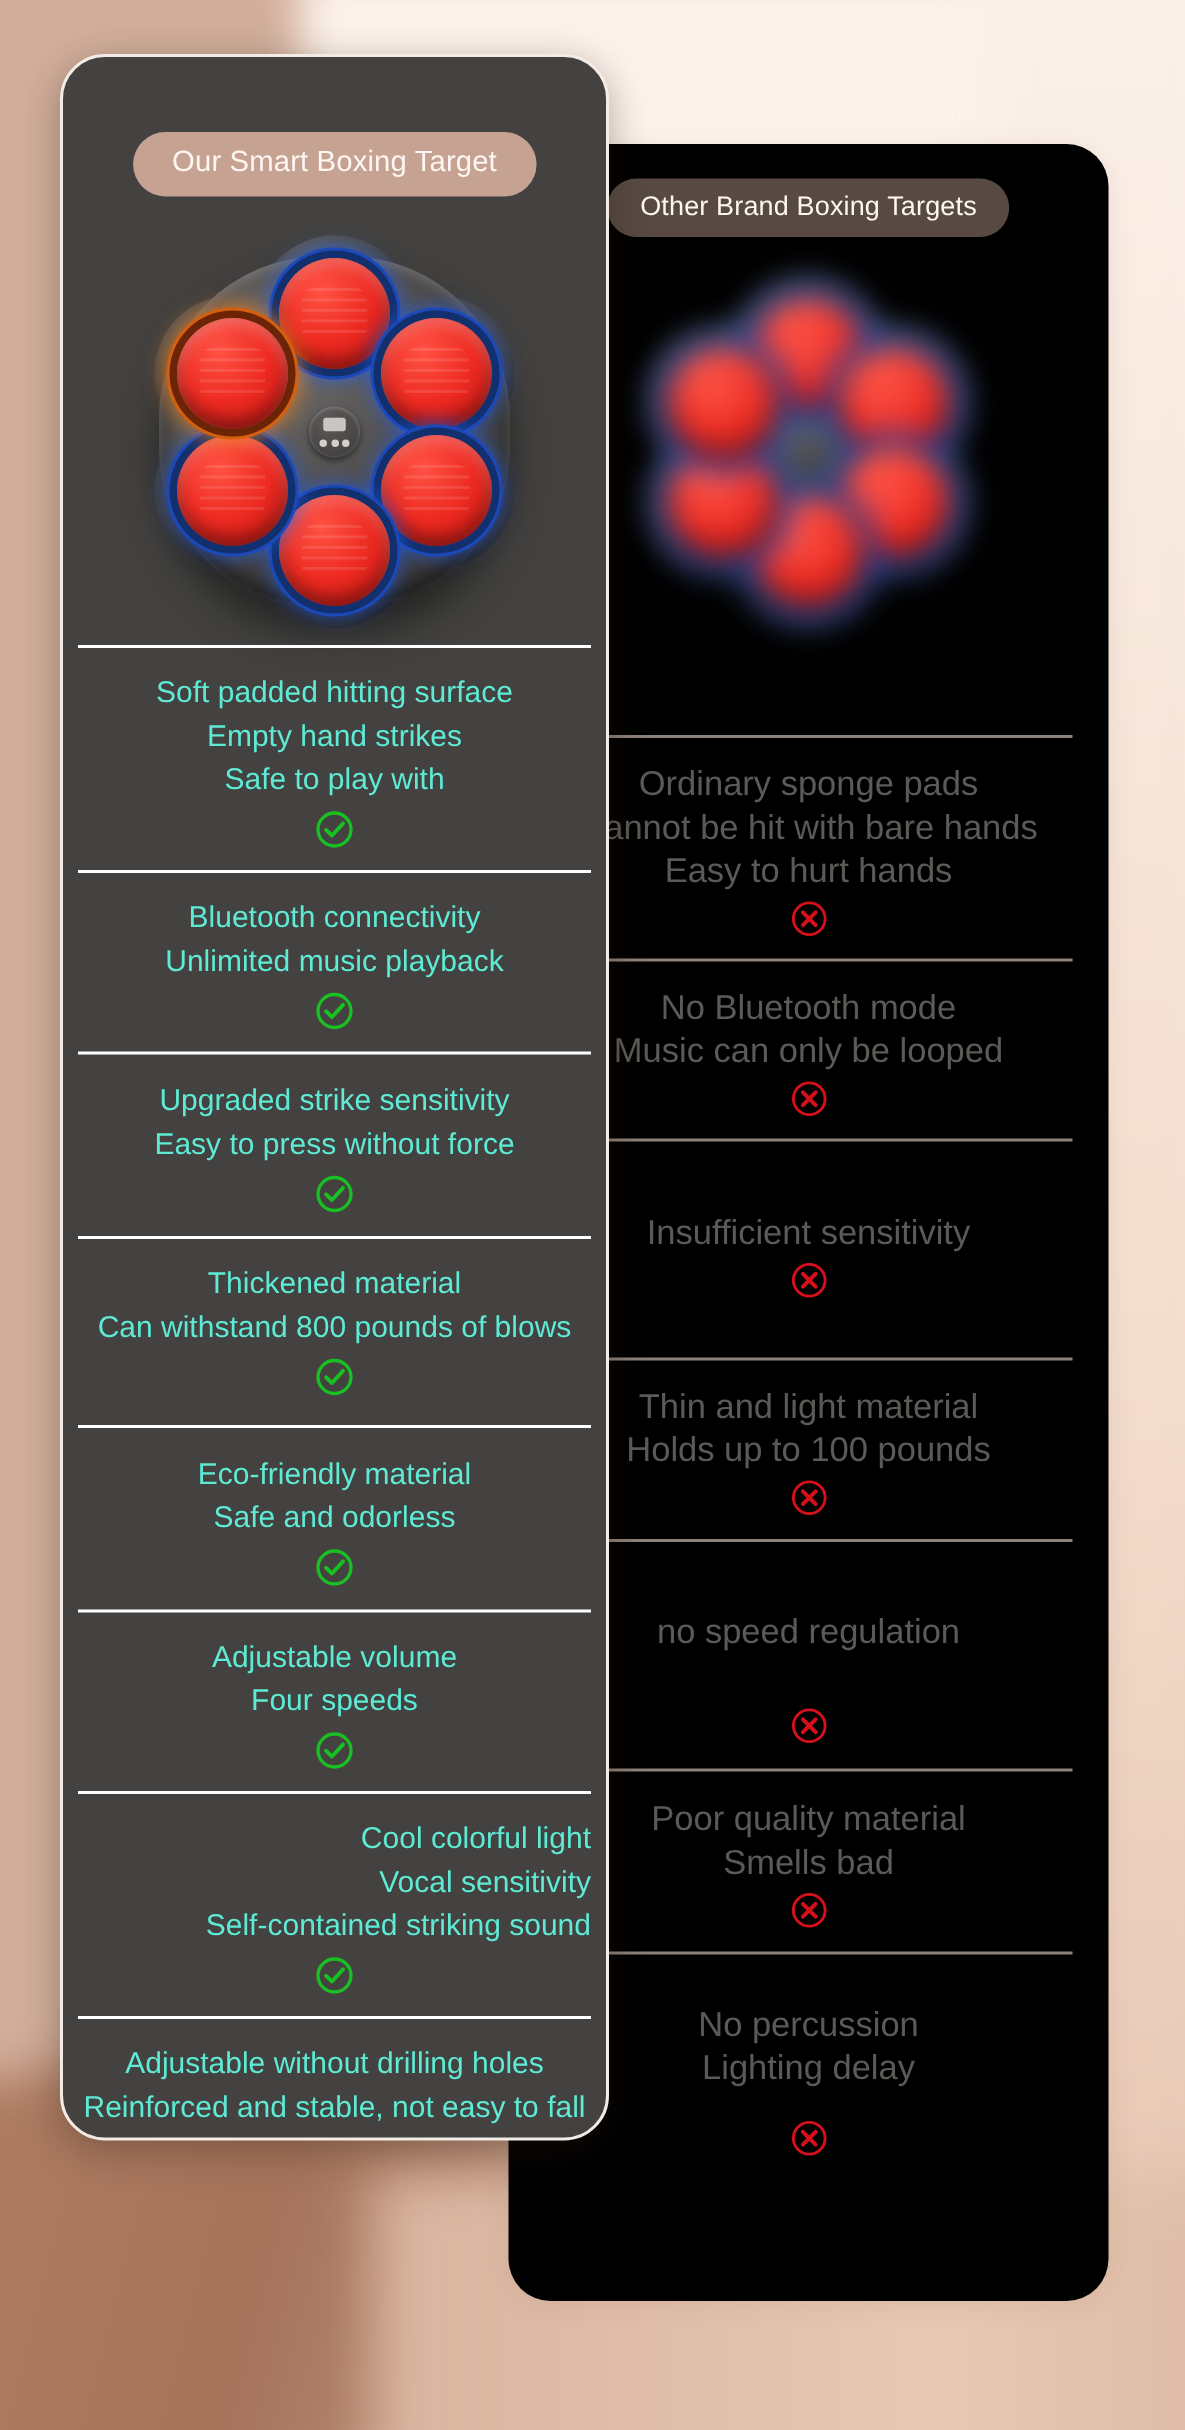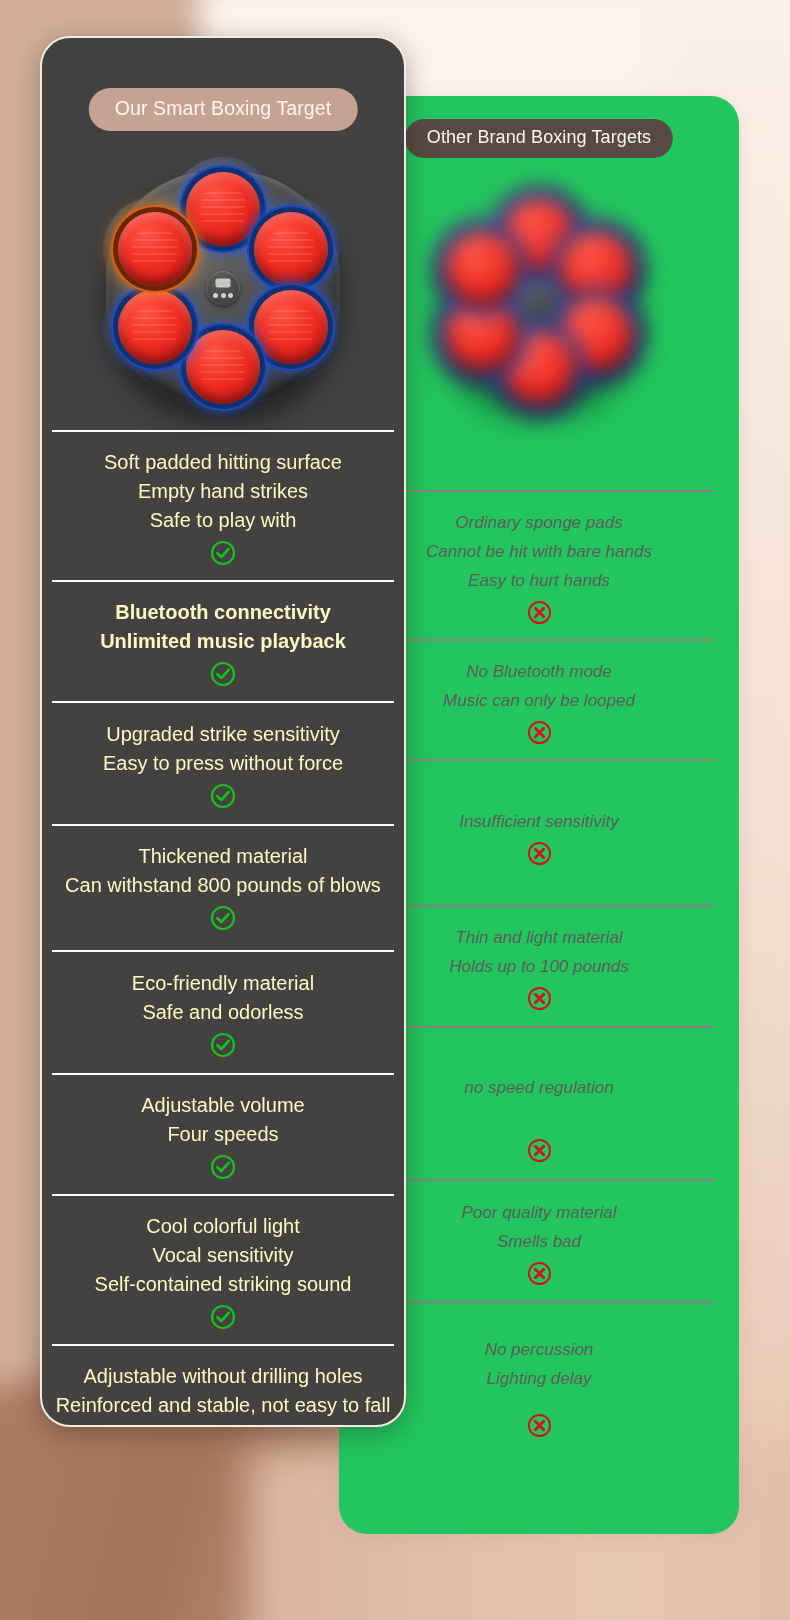--- a/index.html
+++ b/index.html
@@ -41,21 +41,21 @@
   }
   .bg-right-wall{
     position:absolute; right:-30px; top:-20px; width:170px; height:1700px;
     background:linear-gradient(180deg,#fbf1ea 0%, #f3ddcd 55%, #e3c0ab 100%);
     filter:blur(16px);
   }
 
   
   .card-right{
     position:absolute; left:339px; top:96px; width:400px; height:1438px;
-    background:#22c55e; border-radius:28px; z-index:1;
+    background:#000000; border-radius:28px; z-index:1;
     box-shadow:0 2px 18px rgba(120,80,55,.10);
   }
   
   .card-left{
     position:absolute; left:40px; top:36px; width:366px; height:1391px;
     background:#434240; border-radius:30px; z-index:2;
     border:2px solid #f3ece6;
     box-shadow:0 6px 26px rgba(40,28,20,.35);
     overflow:hidden;
   }
@@ -148,33 +148,33 @@
 
   .row{ position:relative; }
   .row-line{ height:2px; width:100%; }
   .rows-left .row-line{ background:#ffffff; }
   .rows-right .row-line{ background:#8d8279; }
 
   .row-body{
     display:flex; flex-direction:column; align-items:center; justify-content:center;
   }
   .row-text{ text-align:center; }
-  .rows-left .row-text{ color:#fef9c3; font-size:20px; line-height:29px; }
-  .rows-right .row-text{ color:#5c5a57; font-size:17px; line-height:29px;font-style:italic; }
+  .rows-left .row-text{ color:#5eead4; font-size:20px; line-height:29px; }
+  .rows-right .row-text{ color:#5c5a57; font-size:23px; line-height:29px; }
 
   .mark{ display:block; margin:5px auto 0; }
 
   
   .rows-left .row.l1 .row-body{ padding:16px 0 14px; }
-  .rows-left .row.l2 .row-body{ padding:16px 0 14px;font-weight:bold; }
+  .rows-left .row.l2 .row-body{ padding:16px 0 14px; }
   .rows-left .row.l3 .row-body{ padding:17px 0 15px; }
   .rows-left .row.l4 .row-body{ padding:16px 0 19px; }
   .rows-left .row.l5 .row-body{ padding:17px 0 15px; }
   .rows-left .row.l6 .row-body{ padding:16px 0 14px; }
-  .rows-left .row.l7 .row-body{ padding:16px 0 14px; }
+  .rows-left .row.l7 .row-body{ padding:16px 0 14px;align-items:flex-end; }
   .rows-left .row.l8 .row-body{ padding:16px 0 14px; }
 
   .rows-right .row.r1 .row-body{ padding:16px 0 14px; }
   .rows-right .row.r2 .row-body{ padding:16px 0 14px; }
   .rows-right .row.r3 .row-body{ padding:46px 0 39px; }
   .rows-right .row.r4 .row-body{ padding:16px 0 15px; }
   .rows-right .row.r5 .row-body{ padding:17px 0 15px; }
   .rows-right .row.r6 .row-body{ padding:45px 0 16px; }
   .rows-right .row.r7 .row-body{ padding:32px 0 15px; }
   .rows-right .row.r8 .row-body{ padding:16px 0 14px; }

